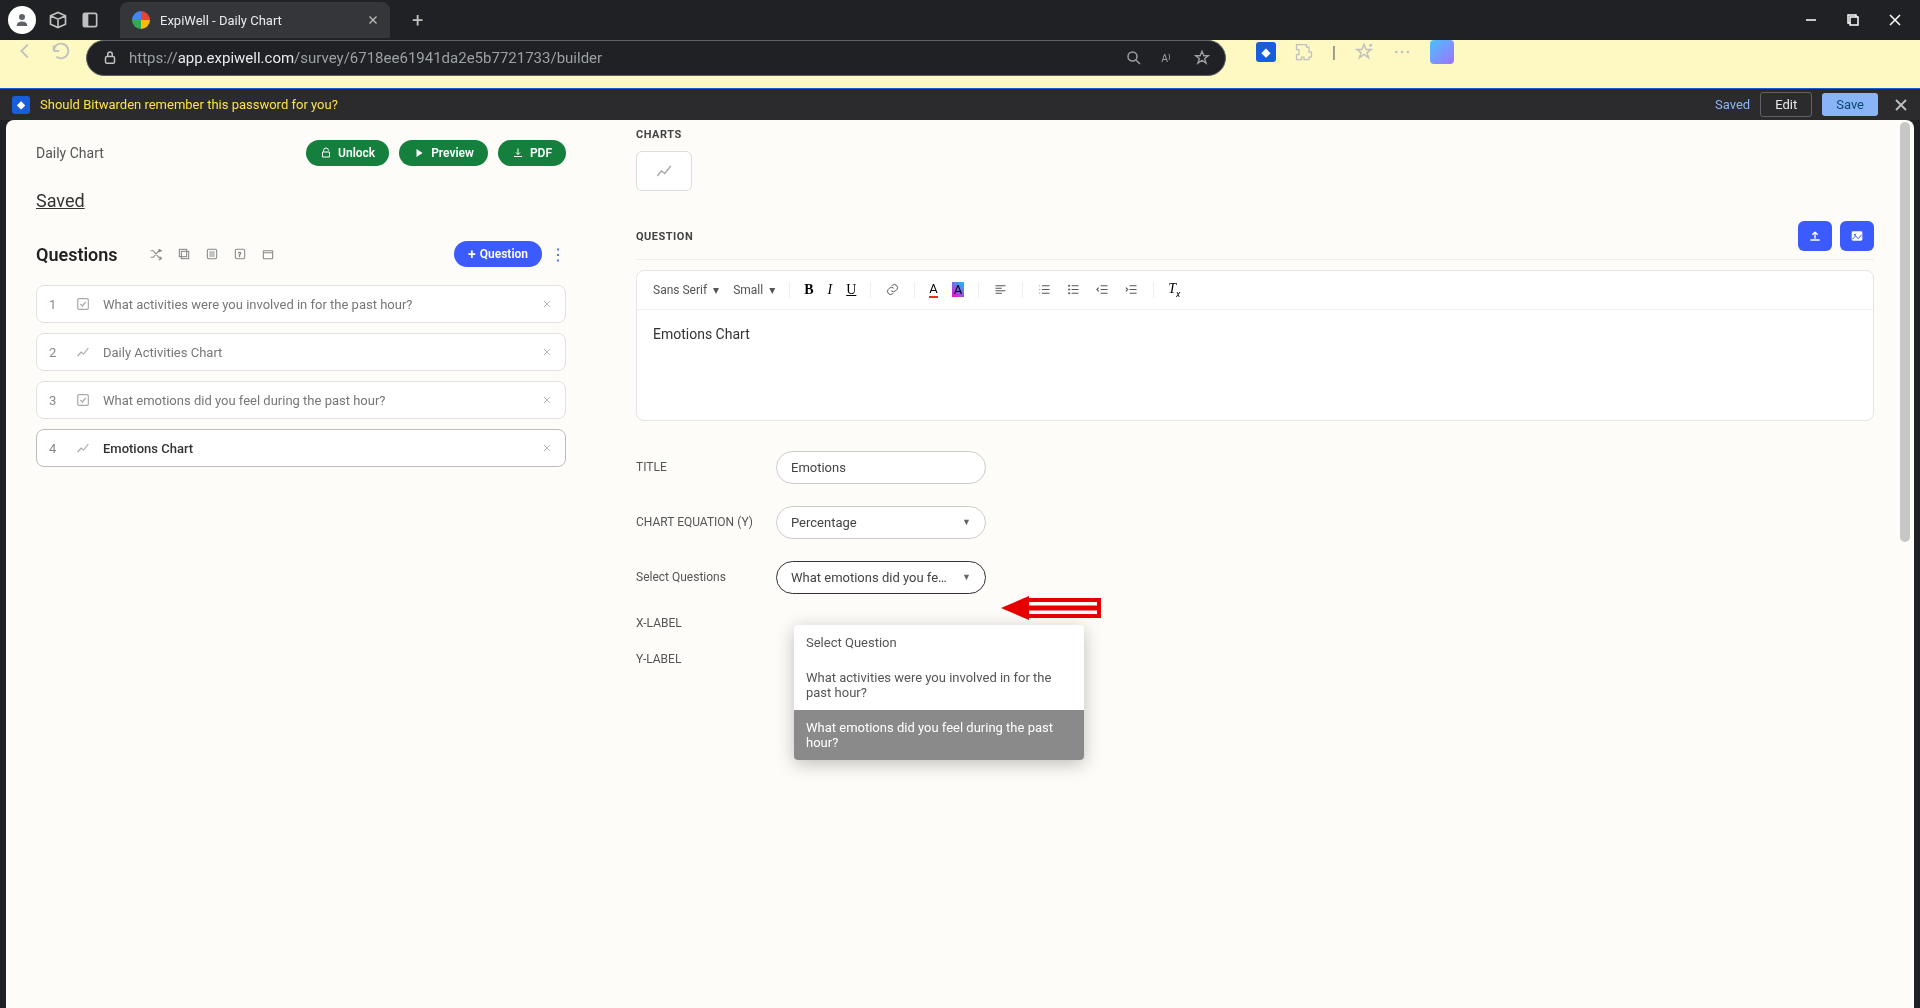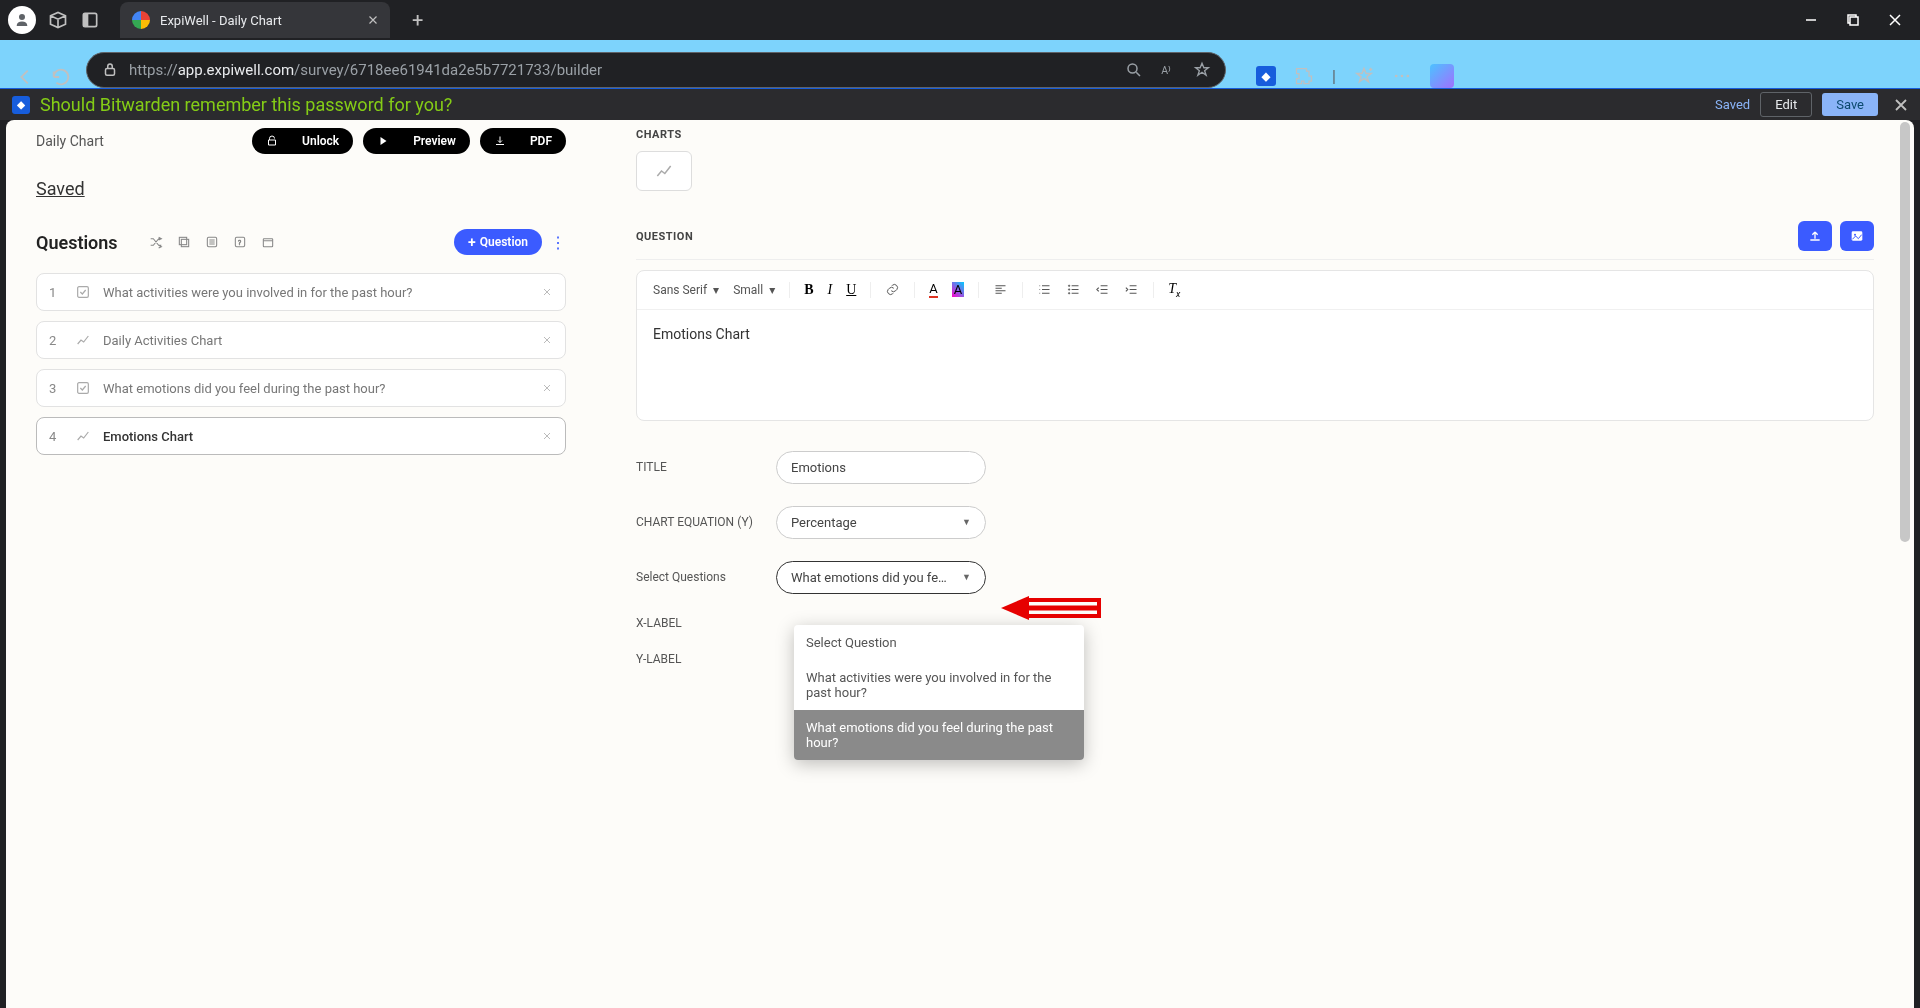--- a/index.html
+++ b/index.html
@@ -12,49 +12,49 @@
 .avatar-circle svg { width: 18px; height: 18px; fill: #5f6368; }
 .titlebar-icon { width: 20px; height: 20px; fill: #c0c0c0; cursor: pointer; }
 .tab { display: flex; align-items: center; background: #35363a; border-radius: 8px 8px 0 0; padding: 6px 10px 6px 12px; margin-left: 8px; gap: 10px; min-width: 270px; height: 36px; }
 .tab-favicon { width: 18px; height: 18px; border-radius: 50%; background: conic-gradient(#ea4335 0 90deg, #fbbc05 90deg 180deg, #34a853 180deg 270deg, #4285f4 270deg 360deg); }
 .tab-title { color: #e8eaed; font-size: 13px; flex: 1; }
 .tab-close { width: 14px; height: 14px; fill: #c0c0c0; cursor: pointer; }
 .new-tab { margin-left: 10px; color: #c0c0c0; font-size: 20px; cursor: pointer; }
 .window-controls { margin-left: auto; display: flex; gap: 28px; padding-right: 10px; }
 .window-controls svg { width: 14px; height: 14px; stroke: #fff; fill: none; cursor: pointer; }
 
-.toolbar { height: 48px; background: #7dd3fc; display: flex; align-items: flex-end; padding: 0 14px; gap: 14px; }
+.toolbar { height: 48px; background: #fef9c3; display: flex; align-items: flex-start; padding: 0 14px; gap: 14px; }
 .nav-btn { width: 22px; height: 22px; stroke: #c0c0c0; fill: none; cursor: pointer; }
 .addressbar { flex: 1; height: 36px; background: #202124; border: 1px solid #5f6368; border-radius: 20px; display: flex; align-items: center; padding: 0 14px; gap: 10px; max-width: 1140px; }
 .addressbar-icon { width: 18px; height: 18px; fill: #c0c0c0; }
 .url { color: #9aa0a6; font-size: 15px; }
 .url .host { color: #e8eaed; }
 .addressbar-right { margin-left: auto; display: flex; gap: 16px; }
 .toolbar-right { display: flex; align-items: center; gap: 18px; margin-left: 16px; }
 .toolbar-right svg, .toolbar-right .ext-icon { width: 20px; height: 20px; fill: #c0c0c0; cursor: pointer; }
 .ext-bw { width: 20px; height: 20px; background: #175ddc; border-radius: 3px; display: flex; align-items: center; justify-content: center; color: #fff; font-size: 11px; font-weight: bold; }
 .copilot { width: 24px; height: 24px; background: linear-gradient(135deg, #4cc2ff, #a070ff); border-radius: 4px; }
 
 .infobar { height: 32px; background: #2b2b2e; border-top: 1px solid #175ddc; display: flex; align-items: center; padding: 0 12px; gap: 10px; }
 .infobar-icon { width: 18px; height: 18px; background: #175ddc; border-radius: 3px; display: flex; align-items: center; justify-content: center; color: #fff; font-size: 10px; font-weight: bold; }
-.infobar-text { color: #84cc16; font-size: 18px; }
+.infobar-text { color: #fde047; font-size: 13px; }
 .infobar-right { margin-left: auto; display: flex; gap: 10px; align-items: center; }
 .infobar-link { color: #8ab4f8; font-size: 13px; cursor: pointer; }
 .infobar-btn { padding: 4px 14px; border: 1px solid #5f6368; background: transparent; color: #e8eaed; font-size: 13px; border-radius: 3px; cursor: pointer; }
 .infobar-btn.primary { background: #8ab4f8; color: #0c4a6e; border: none; }
 .infobar-close { width: 14px; height: 14px; stroke: #c0c0c0; cursor: pointer; margin-left: 6px; }
 
 
 .app { background: #fdfcf9; height: calc(1008px - 40px - 48px - 32px); border-radius: 8px 8px 0 0; margin: 0 6px; overflow: hidden; position: relative; }
 .app-inner { display: flex; height: 100%; }
 
-.left-panel { width: 590px; padding: 8px 30px; }
+.left-panel { width: 590px; padding: 20px 30px; }
 .lp-header { display: flex; align-items: center; gap: 10px; margin-bottom: 24px; }
 .lp-title { color: #555; font-size: 14px; margin-right: auto; }
-.pill-btn { background: #000000; color: #fff; border: none; border-radius: 16px; padding: 6px 14px; font-size: 12px; font-weight: 600; display: inline-flex; align-items: center; gap: 24px; cursor: pointer; }
+.pill-btn { background: #15803d; color: #fff; border: none; border-radius: 16px; padding: 6px 14px; font-size: 12px; font-weight: 600; display: inline-flex; align-items: center; gap: 6px; cursor: pointer; }
 .pill-btn svg { width: 12px; height: 12px; fill: #fff; }
 .saved { color: #333; font-size: 18px; text-decoration: underline; margin-bottom: 30px; display: block; }
 
 .q-header { display: flex; align-items: center; gap: 30px; margin-bottom: 18px; }
 .q-header-title { font-size: 18px; font-weight: 600; color: #222; }
 .q-header-icons { display: flex; gap: 12px; }
 .q-header-icons svg { width: 16px; height: 16px; fill: none; stroke: #888; cursor: pointer; }
 .q-header-right { margin-left: auto; display: flex; align-items: center; gap: 8px; }
 .add-q { background: #3b5bff; color: #fff; border: none; border-radius: 14px; padding: 5px 14px; font-size: 12px; font-weight: 600; display: inline-flex; align-items: center; gap: 4px; cursor: pointer; }
 .kebab { color: #3b5bff; font-size: 16px; cursor: pointer; }

